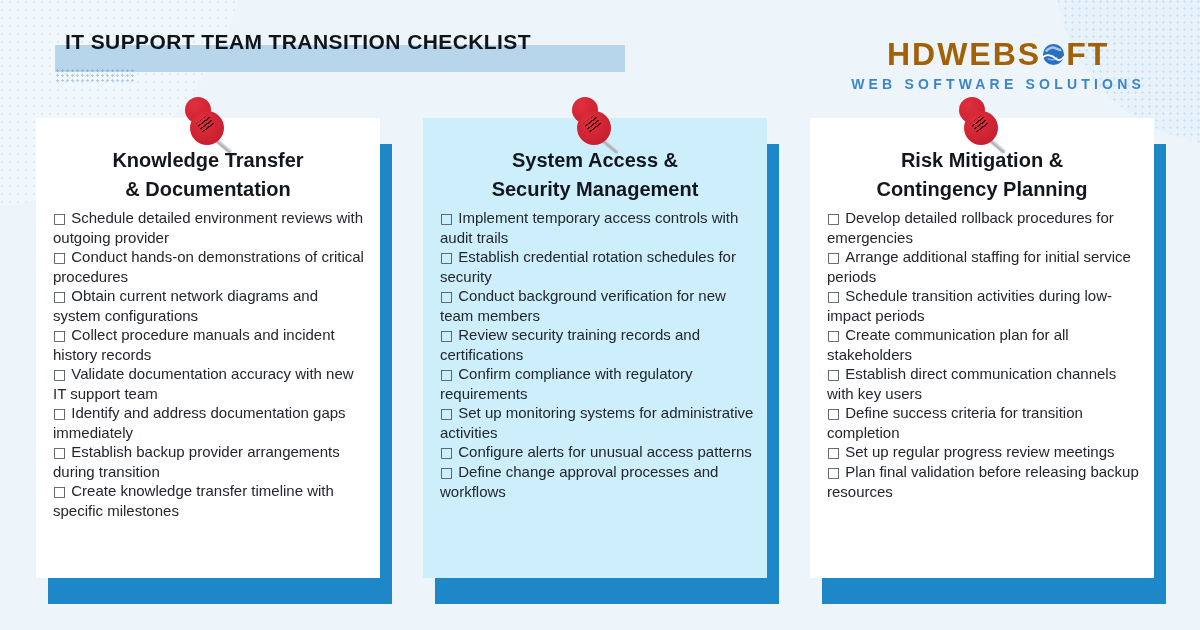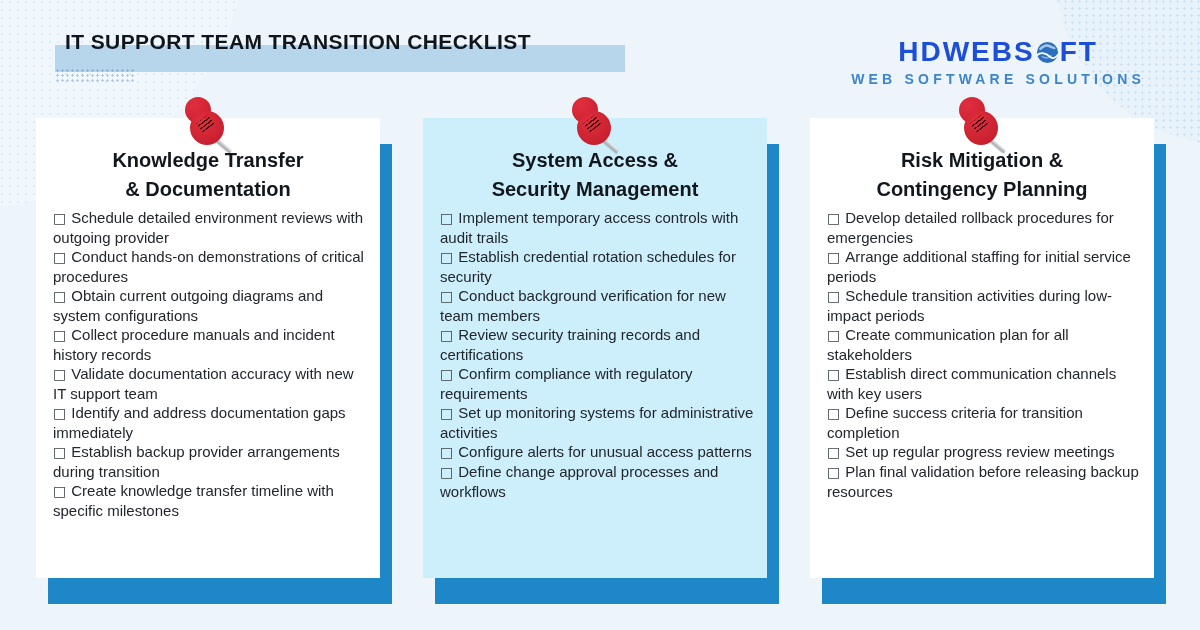--- a/index.html
+++ b/index.html
@@ -46,21 +46,21 @@
     letter-spacing: 0.4px; white-space: nowrap;
   }
 
   
   .logo {
     position: absolute; top: 36px; right: 55px; z-index: 2;
     display: flex; flex-direction: column; align-items: center;
   }
   .logo-row { display: flex; align-items: center; }
   .logo-text {
-    font-size: 28px; font-weight: bold; color: #1d4ed8;
+    font-size: 32px; font-weight: bold; color: #a16207;
     letter-spacing: 2px;
   }
   .logo-globe { display: inline-flex; margin: 0 1px; }
   .logo-tagline {
     margin-top: 3px;
     font-size: 14px; font-weight: bold; color: #3d85cb;
     letter-spacing: 4.2px; white-space: nowrap;
   }
 
   
@@ -157,21 +157,21 @@
   <section class="card">
     <div class="card-shadow"></div>
     <div class="card-body">
       <h2 class="card-title">
         <span>Knowledge Transfer</span>
         <span>&amp; Documentation</span>
       </h2>
       <div class="items">
           <div class="item"><span class="cb">□</span><span class="item-text">Schedule detailed environment reviews with outgoing provider</span></div>
           <div class="item"><span class="cb">□</span><span class="item-text">Conduct hands-on demonstrations of critical procedures</span></div>
-          <div class="item"><span class="cb">□</span><span class="item-text">Obtain current outgoing diagrams and system configurations</span></div>
+          <div class="item"><span class="cb">□</span><span class="item-text">Obtain current network diagrams and system configurations</span></div>
           <div class="item"><span class="cb">□</span><span class="item-text">Collect procedure manuals and incident history records</span></div>
           <div class="item"><span class="cb">□</span><span class="item-text">Validate documentation accuracy with new IT support team</span></div>
           <div class="item"><span class="cb">□</span><span class="item-text">Identify and address documentation gaps immediately</span></div>
           <div class="item"><span class="cb">□</span><span class="item-text">Establish backup provider arrangements during transition</span></div>
           <div class="item"><span class="cb">□</span><span class="item-text">Create knowledge transfer timeline with specific milestones</span></div>
         </div>
     </div>
     <div class="pin">
       <div class="pin-needle"></div>
       <div class="pin-ball pin-ball-small"></div>

